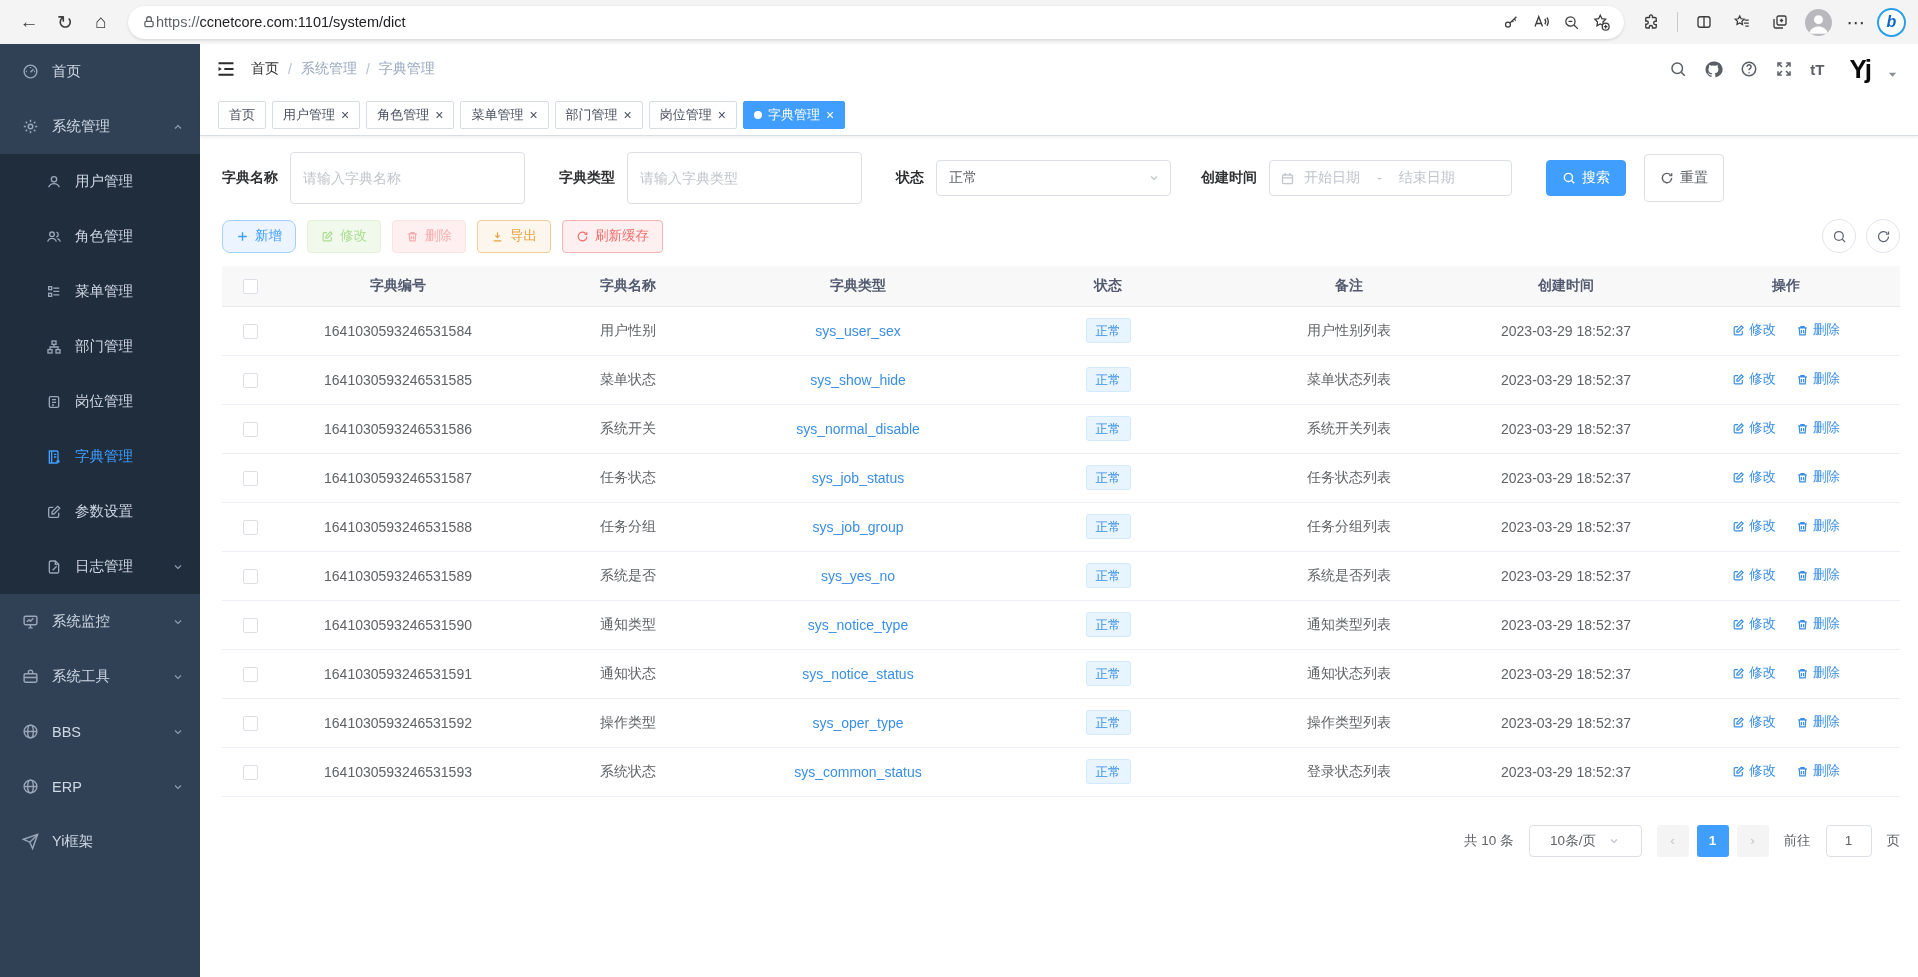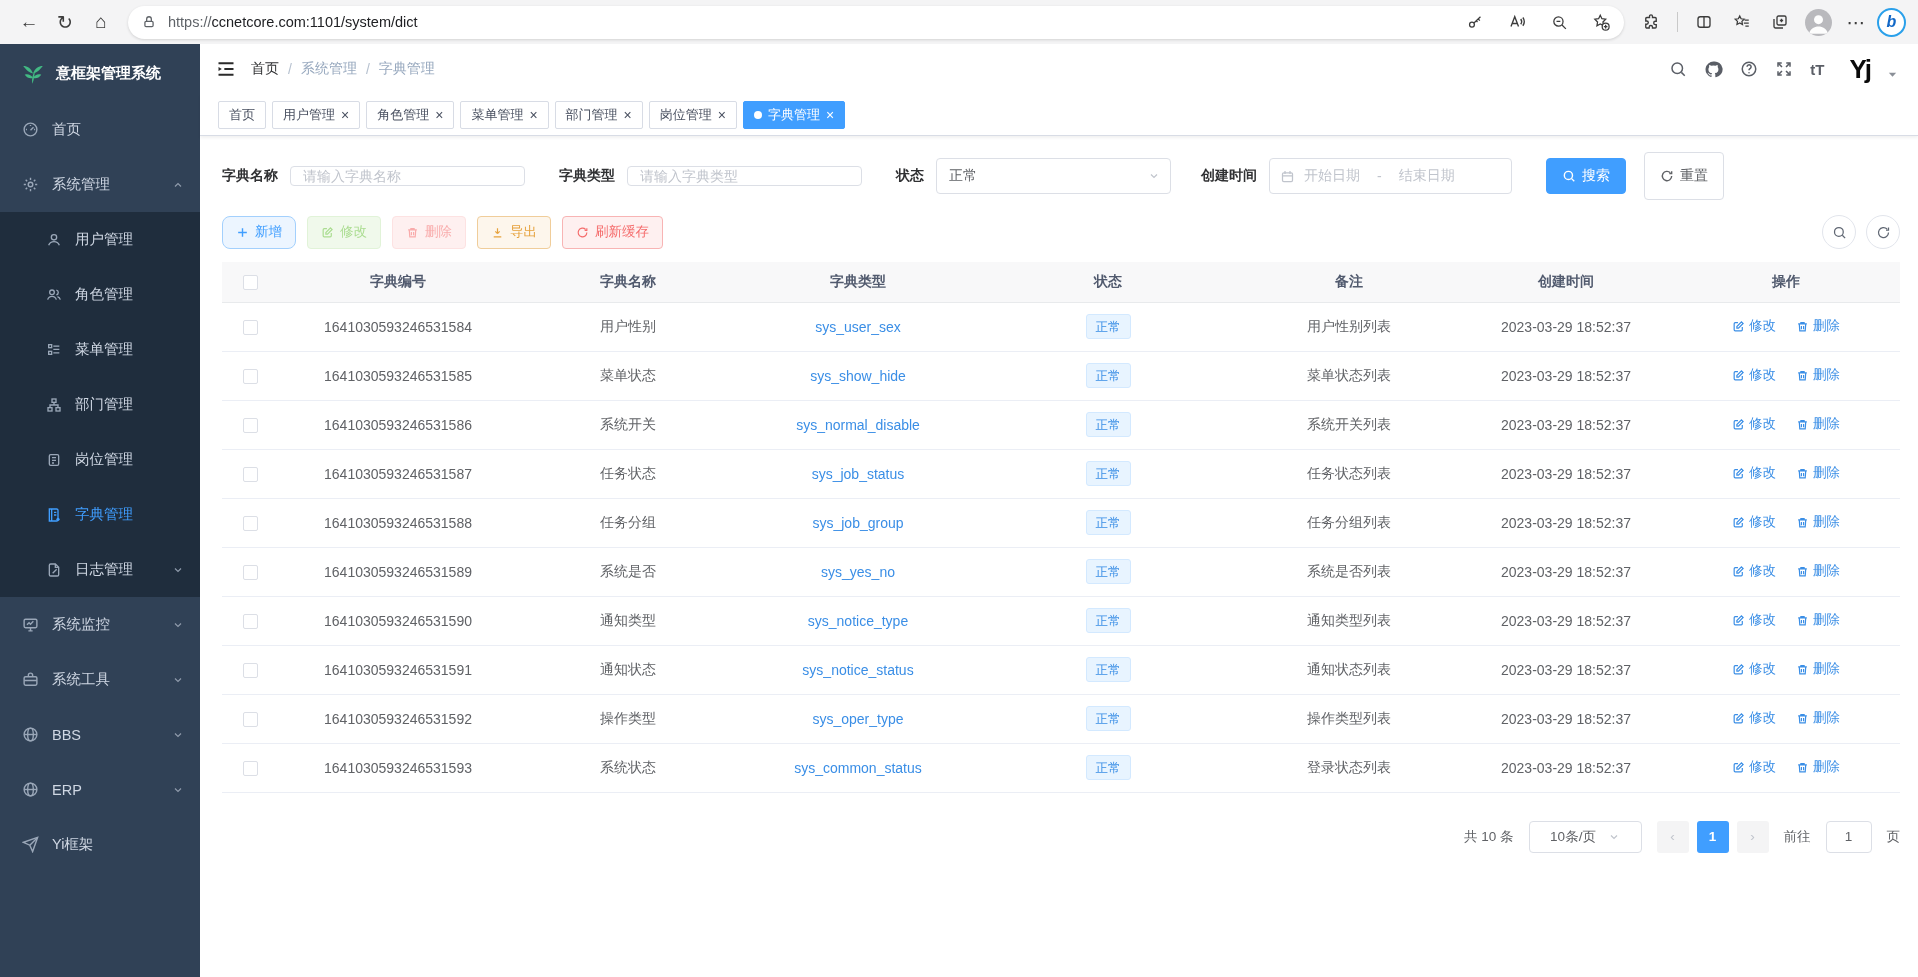--- a/index.html
+++ b/index.html
@@ -4,21 +4,21 @@
 <style>
   * { box-sizing:border-box; margin:0; padding:0; }
   html,body { width:1918px; height:977px; overflow:hidden; }
   body { font-family:"Liberation Sans","DejaVu Sans",sans-serif; background:#fff; font-size:14px; }
   svg { display:block; }
   .ic { display:inline-flex; align-items:center; justify-content:center; flex-shrink:0; }
 
   
   .browser-bar { height:44px; background:#f4f4f5; display:flex; align-items:center; padding:0 12px; gap:2px; }
   .b-btn { width:34px; height:34px; display:flex; align-items:center; justify-content:center; font-size:19px; color:#3c3c3c; border-radius:6px; cursor:pointer; }
-  .url-pill { flex:1; height:33px; background:#fff; border-radius:17px; box-shadow:0 1px 3px rgba(0,0,0,.14); display:flex; align-items:center; padding:0 8px 0 14px; margin:0 8px; gap:12px; }
+  .url-pill { flex:1; height:33px; background:#fff; border-radius:17px; box-shadow:0 1px 3px rgba(0,0,0,.14); display:flex; align-items:center; padding:0 8px 0 14px; margin:0 8px; gap:0; }
   .url-text { flex:1; font-size:14.5px; color:#202124; white-space:nowrap; }
   .url-text .scheme { color:#5f6368; }
   .pill-ic { width:30px; height:30px; display:flex; align-items:center; justify-content:center; color:#3c3c3c; cursor:pointer; }
   .chrome-right { display:flex; align-items:center; gap:4px; }
   .vdiv { width:1px; height:20px; background:#c9c9c9; margin:0 5px; }
   .avatar-circ { width:27px; height:27px; border-radius:50%; background:#b9b9bd; overflow:hidden; display:flex; align-items:flex-end; justify-content:center; }
   .copilot { width:29px; height:29px; border-radius:50%; background:#fff; border:2px solid #2aa0ea; color:#1268c7; font-weight:bold; font-style:italic; font-size:16px; display:flex; align-items:center; justify-content:center; cursor:pointer; }
 
   
   .app { display:flex; height:933px; }
@@ -51,21 +51,21 @@
   .tabbar { height:42px; display:flex; align-items:center; gap:6px; padding:0 18px; border-bottom:1px solid #d8dce5; box-shadow:0 2px 3px rgba(0,0,0,.06); }
   .tag { height:28px; display:inline-flex; align-items:center; padding:0 10px; border:1px solid #d8dce5; background:#fff; color:#495060; font-size:13px; gap:6px; cursor:pointer; border-radius:2px; }
   .tag .close { font-size:14px; line-height:1; }
   .tag.active { background:#409eff; border-color:#409eff; color:#fff; }
   .tag.active::before { content:''; width:8px; height:8px; border-radius:50%; background:#fff; }
 
   
   .content { padding:16px 18px 0 22px; }
   .filter-row { display:flex; align-items:center; }
   .flabel { font-weight:bold; color:#303133; margin-right:12px; white-space:nowrap; }
-  .inp { width:235px; height:20px; border:1px solid #dcdfe6; border-radius:4px; padding:0 12px; font-size:14px; color:#606266; outline:none; font-family:inherit; }
+  .inp { width:235px; height:52px; border:1px solid #dcdfe6; border-radius:4px; padding:0 12px; font-size:14px; color:#606266; outline:none; font-family:inherit; }
   .inp::placeholder { color:#c0c4cc; }
   .sel { width:235px; height:36px; border:1px solid #dcdfe6; border-radius:4px; padding:0 10px 0 12px; display:flex; align-items:center; justify-content:space-between; color:#606266; cursor:pointer; background:#fff; }
   .datebox { width:243px; height:36px; border:1px solid #dcdfe6; border-radius:4px; display:flex; align-items:center; gap:9px; padding:0 10px; color:#c0c4cc; font-size:14px; background:#fff; cursor:pointer; }
   .gap34 { margin-right:34px; } .gap30 { margin-right:30px; }
   .btn-search { margin-left:34px; height:36px; padding:0 15px; background:#409eff; border:1px solid #409eff; color:#fff; border-radius:4px; display:inline-flex; align-items:center; gap:6px; font-size:14px; cursor:pointer; }
   .btn-reset { margin-left:18px; height:48px; padding:0 15px; background:#fff; border:1px solid #dcdfe6; color:#606266; border-radius:4px; display:inline-flex; align-items:center; gap:6px; font-size:14px; cursor:pointer; }
 
   .toolbar-row { margin-top:15px; display:flex; align-items:center; gap:11px; }
   .btn { height:33px; padding:0 13px; border-radius:4px; font-size:13.5px; display:inline-flex; align-items:center; gap:6px; border:1px solid; cursor:pointer; }
   .btn-add    { color:#409eff; background:#ecf5ff; border-color:#a3d0fd;border-radius:8px; }
@@ -182,32 +182,20 @@
       </div>
     <div class="copilot">
         <span>b</span>
       </div>
   </div>
 </div>
 
 <div class="app">
 
   <div class="sidebar">
-    <div class="logo-row">
-      <span class="ic">
-        <svg width="26" height="26" viewBox="0 0 24 24" fill="#42b983">
-            <path d="M11.3 22c-.6-4.8.3-8.6 2.6-12-1 6.4-1.1 9.3-2.6 12z"></path>
-            <path d="M12 12.5C10 7.5 7 5.5 3 5.5c3 4 5.2 5.9 9 7z"></path>
-            <path d="M12 12.5c2-5 5-7 9-7-3 4-5.2 5.9-9 7z"></path>
-            <path d="M12 16.5c-1.8-2.8-4.6-3.9-7.6-3 2 2.8 4.6 3.9 7.6 3z"></path>
-            <path d="M12 16.5c1.8-2.8 4.6-3.9 7.6-3-2 2.8-4.6 3.9-7.6 3z"></path>
-          </svg>
-      </span>
-      <span>意框架管理系统</span>
-    </div>
 
     <div class="menu-item">
       <span class="ic mi-ic">
         <svg width="17" height="17" viewBox="0 0 24 24" fill="none" stroke="currentColor" stroke-width="2">
             <circle cx="12" cy="12" r="9"></circle>
             <path d="m12 13 4.2-4.2"></path>
             <path d="M5.5 12H7M17 12h1.5M12 5.5V7"></path>
           </svg>
       </span>
       <span>首页</span>
@@ -281,20 +269,29 @@
       </div>
       <div class="menu-item active">
         <span class="ic mi-ic">
           <svg width="16" height="16" viewBox="0 0 24 24" fill="none" stroke="currentColor" stroke-width="2">
               <path d="M5 3h11a2 2 0 0 1 2 2v14a2 2 0 0 1-2 2H5z"></path>
               <path d="M8.5 3v18M12 8h3.5M12 12h3.5"></path>
               <circle cx="18" cy="18.5" r="2.4" fill="currentColor" stroke="none"></circle>
             </svg>
         </span>
         <span>字典管理</span>
+      </div>
+      <div class="menu-item">
+        <span class="ic mi-ic">
+          <svg width="16" height="16" viewBox="0 0 24 24" fill="none" stroke="currentColor" stroke-width="2">
+              <path d="M11 5H6a2 2 0 0 0-2 2v11a2 2 0 0 0 2 2h11a2 2 0 0 0 2-2v-5"></path>
+              <path d="m17.5 3.5 3 3L12 15H9v-3z"></path>
+            </svg>
+        </span>
+        <span>参数设置</span>
       </div>
       <div class="menu-item">
         <span class="ic mi-ic">
           <svg width="16" height="16" viewBox="0 0 24 24" fill="none" stroke="currentColor" stroke-width="2">
               <path d="M7 3h7l5 5v11a2 2 0 0 1-2 2H7a2 2 0 0 1-2-2V5a2 2 0 0 1 2-2z"></path>
               <path d="M14 3v5h5"></path>
               <path d="m10 17 6-6"></path>
             </svg>
         </span>
         <span>日志管理</span>

